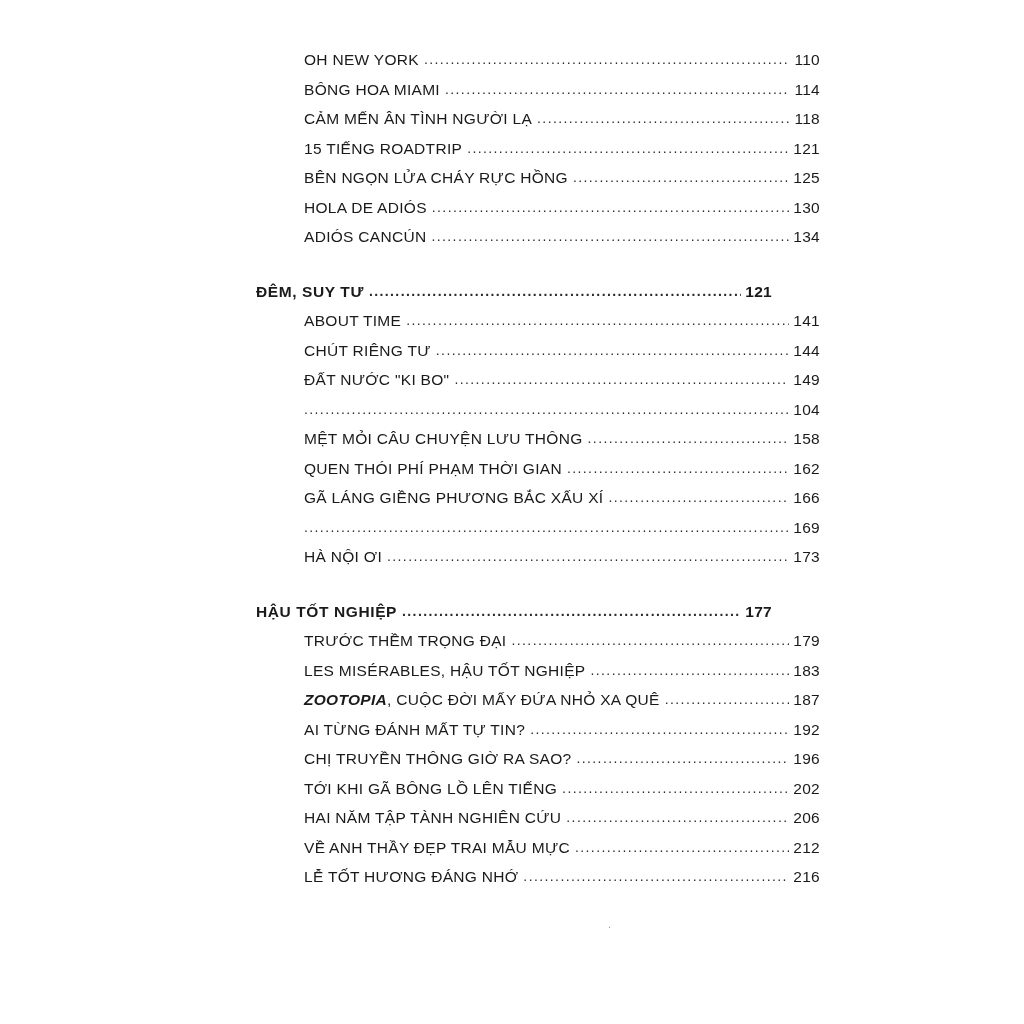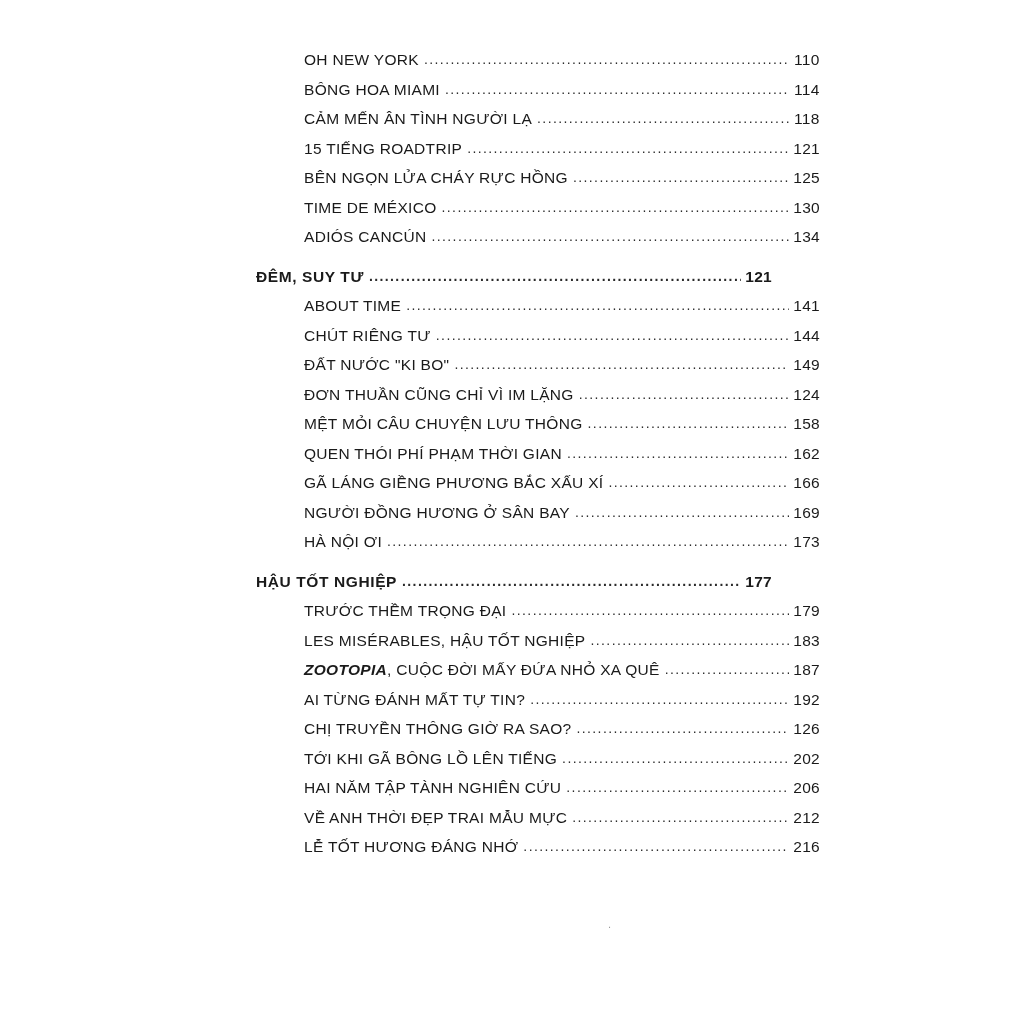--- a/index.html
+++ b/index.html
@@ -51,39 +51,39 @@
     white-space: nowrap;
     font-size: 14px;
     letter-spacing: 1.4px;
     color: #2b2b2b;
     transform: translateY(-1px);
   }
 
   .toc-entry .page-num {
     flex: 0 0 auto;
     padding-left: 4px;
-    text-align: left;
+    text-align: right;
     min-width: 26px;
   }
 
   
   .level-chapter {
     font-weight: bold;
     margin-left: 0;
   }
   .level-chapter .title { letter-spacing: 0.6px; }
 
   
   .level-entry {
     margin-left: 48px;
     font-weight: normal;
   }
 
   .gap-before {
-    margin-top: 24px;
+    margin-top: 39px;
   }
 
   .italic-lead {
     font-style: italic;
     font-weight: bold;
   }
 
   .dot-center {
     position: absolute;
     left: 608px;
@@ -116,21 +116,21 @@
         <span class="title">15 TIẾNG ROADTRIP</span>
         <span class="dots">................................................................................................................................................................</span>
         <span class="page-num">121</span>
       </div>
       <div class="toc-entry level-entry">
         <span class="title">BÊN NGỌN LỬA CHÁY RỰC HỒNG</span>
         <span class="dots">................................................................................................................................................................</span>
         <span class="page-num">125</span>
       </div>
       <div class="toc-entry level-entry">
-        <span class="title">TIME DE MÉXICO</span>
+        <span class="title">HOLA DE ADIÓS</span>
         <span class="dots">................................................................................................................................................................</span>
         <span class="page-num">130</span>
       </div>
       <div class="toc-entry level-entry">
         <span class="title">ADIÓS CANCÚN</span>
         <span class="dots">................................................................................................................................................................</span>
         <span class="page-num">134</span>
       </div>
       <div class="toc-entry level-chapter gap-before">
         <span class="title">ĐÊM, SUY TƯ</span>
@@ -146,41 +146,39 @@
         <span class="title">CHÚT RIÊNG TƯ</span>
         <span class="dots">................................................................................................................................................................</span>
         <span class="page-num">144</span>
       </div>
       <div class="toc-entry level-entry">
         <span class="title">ĐẤT NƯỚC "KI BO"</span>
         <span class="dots">................................................................................................................................................................</span>
         <span class="page-num">149</span>
       </div>
       <div class="toc-entry level-entry">
-        <span class="title">ĐƠN THUẦN CŨNG CHỈ VÌ IM LẶNG</span>
-        <span class="dots">................................................................................................................................................................</span>
-        <span class="page-num">124</span>
+        <span class="dots">................................................................................................................................................................</span>
+        <span class="page-num">104</span>
       </div>
       <div class="toc-entry level-entry">
         <span class="title">MỆT MỎI CÂU CHUYỆN LƯU THÔNG</span>
         <span class="dots">................................................................................................................................................................</span>
         <span class="page-num">158</span>
       </div>
       <div class="toc-entry level-entry">
         <span class="title">QUEN THÓI PHÍ PHẠM THỜI GIAN</span>
         <span class="dots">................................................................................................................................................................</span>
         <span class="page-num">162</span>
       </div>
       <div class="toc-entry level-entry">
         <span class="title">GÃ LÁNG GIỀNG PHƯƠNG BẮC XẤU XÍ</span>
         <span class="dots">................................................................................................................................................................</span>
         <span class="page-num">166</span>
       </div>
       <div class="toc-entry level-entry">
-        <span class="title">NGƯỜI ĐỒNG HƯƠNG Ở SÂN BAY</span>
         <span class="dots">................................................................................................................................................................</span>
         <span class="page-num">169</span>
       </div>
       <div class="toc-entry level-entry">
         <span class="title">HÀ NỘI ƠI</span>
         <span class="dots">................................................................................................................................................................</span>
         <span class="page-num">173</span>
       </div>
       <div class="toc-entry level-chapter gap-before">
         <span class="title">HẬU TỐT NGHIỆP</span>
@@ -203,34 +201,34 @@
         <span class="page-num">187</span>
       </div>
       <div class="toc-entry level-entry">
         <span class="title">AI TỪNG ĐÁNH MẤT TỰ TIN?</span>
         <span class="dots">................................................................................................................................................................</span>
         <span class="page-num">192</span>
       </div>
       <div class="toc-entry level-entry">
         <span class="title">CHỊ TRUYỀN THÔNG GIỜ RA SAO?</span>
         <span class="dots">................................................................................................................................................................</span>
-        <span class="page-num">126</span>
+        <span class="page-num">196</span>
       </div>
       <div class="toc-entry level-entry">
         <span class="title">TỚI KHI GÃ BÔNG LỒ LÊN TIẾNG</span>
         <span class="dots">................................................................................................................................................................</span>
         <span class="page-num">202</span>
       </div>
       <div class="toc-entry level-entry">
         <span class="title">HAI NĂM TẬP TÀNH NGHIÊN CỨU</span>
         <span class="dots">................................................................................................................................................................</span>
         <span class="page-num">206</span>
       </div>
       <div class="toc-entry level-entry">
-        <span class="title">VỀ ANH THỜI ĐẸP TRAI MẪU MỰC</span>
+        <span class="title">VỀ ANH THẦY ĐẸP TRAI MẪU MỰC</span>
         <span class="dots">................................................................................................................................................................</span>
         <span class="page-num">212</span>
       </div>
       <div class="toc-entry level-entry">
         <span class="title">LỄ TỐT HƯƠNG ĐÁNG NHỚ</span>
         <span class="dots">................................................................................................................................................................</span>
         <span class="page-num">216</span>
       </div>
     </div>
   <div class="dot-center">.</div>

